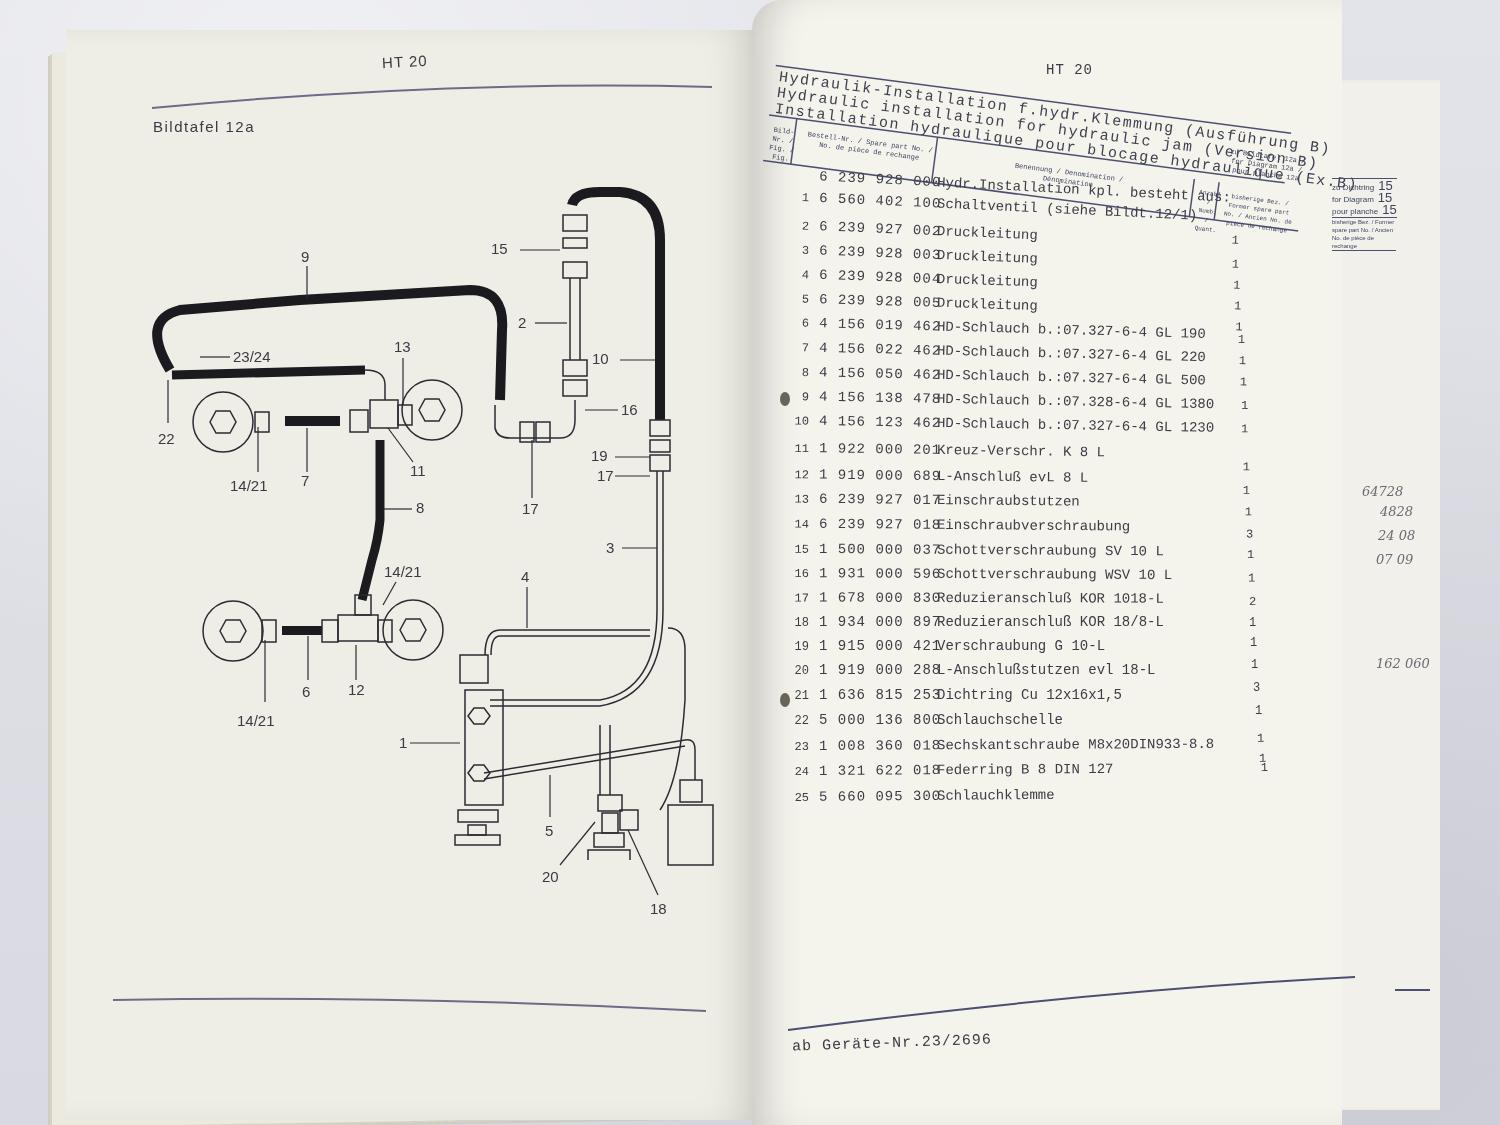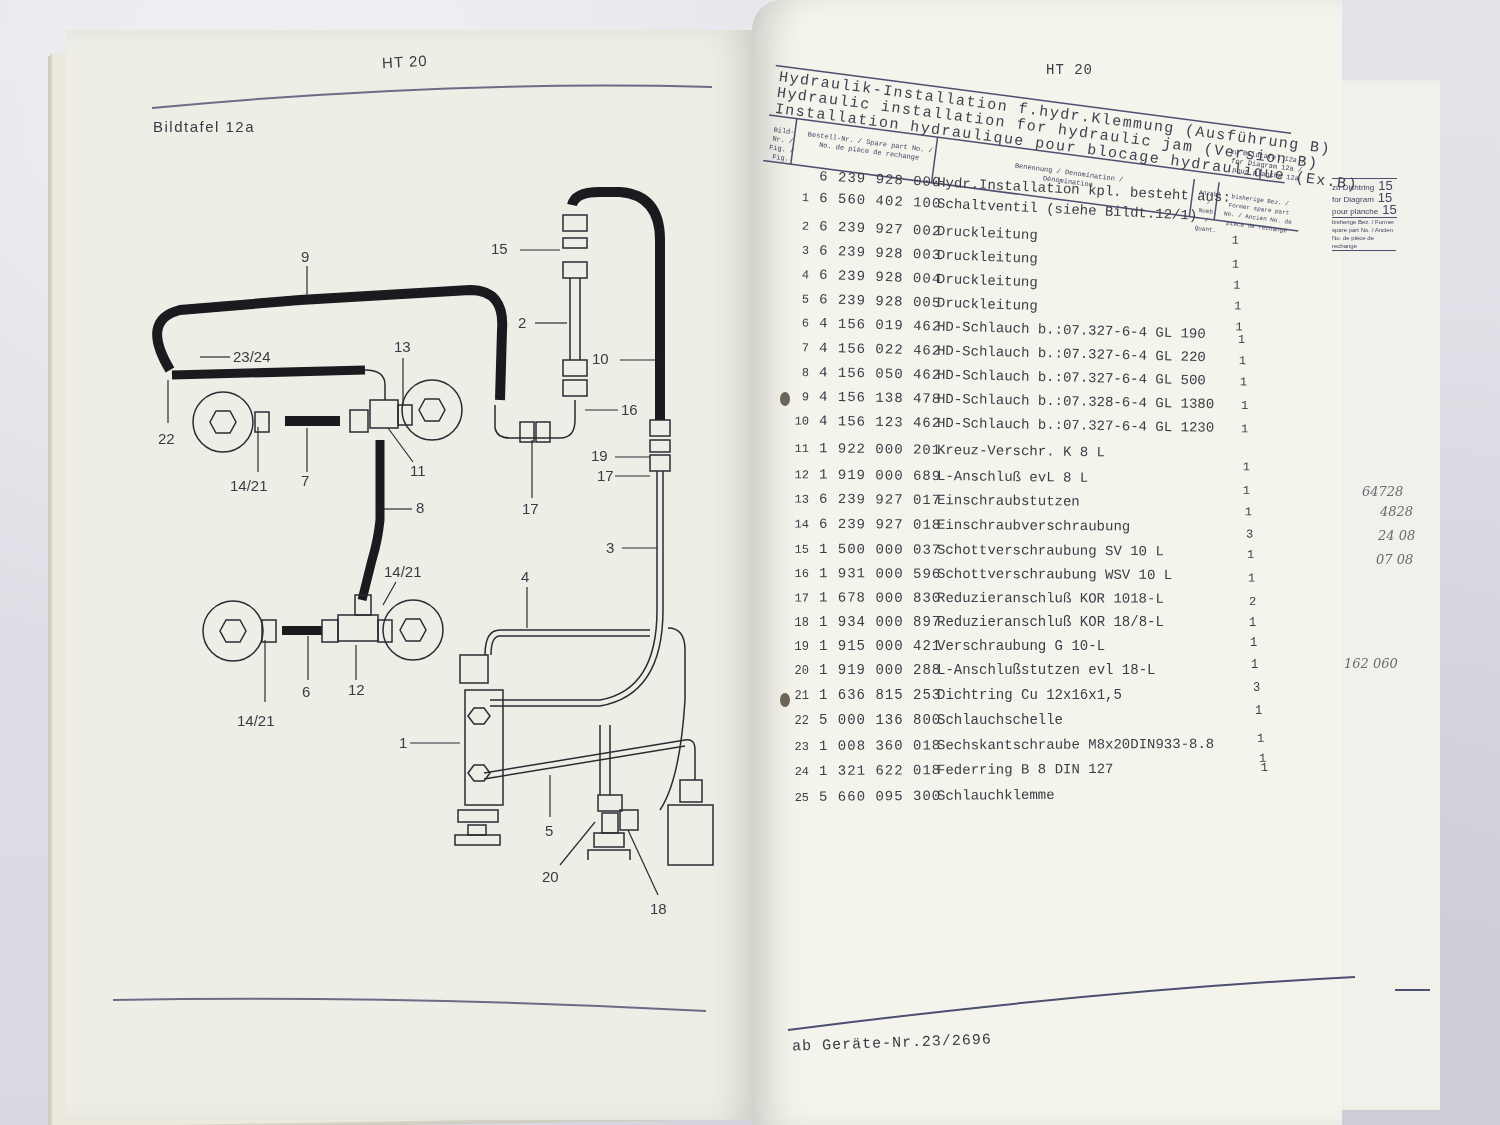--- a/index.html
+++ b/index.html
@@ -253,14 +253,14 @@
 <div class="side-ref">
   <div style="border-top:1px solid #4d4f70;padding-top:2px;"><span>zu Dichtring</span><b>15</b></div>
   <div><span>for Diagram</span><b>15</b></div>
   <div style="border-bottom:1px solid #4d4f70;"><span>pour planche</span><b>15</b></div>
   <div style="width:64px;font-size:6px;line-height:8px;border-bottom:1px solid #4d4f70;">bisherige Bez. / Former spare part No. / Ancien No. de pièce de rechange</div>
 </div>
 
 <div class="hand" style="left:1362px;top:484px;">64728</div>
 <div class="hand" style="left:1380px;top:504px;">4828</div>
 <div class="hand" style="left:1378px;top:528px;">24 08</div>
-<div class="hand" style="left:1376px;top:552px;">07 08</div>
-<div class="hand" style="left:1344px;top:656px;text-align:right;">162 060</div>
+<div class="hand" style="left:1376px;top:552px;">07 09</div>
+<div class="hand" style="left:1376px;top:656px;text-align:right;">162 060</div>
 
 </body></html>

